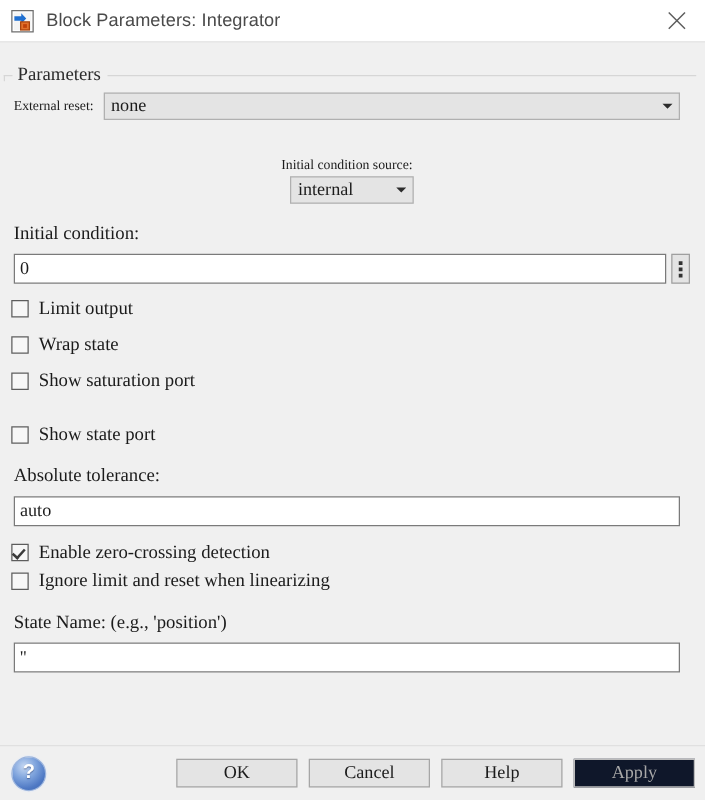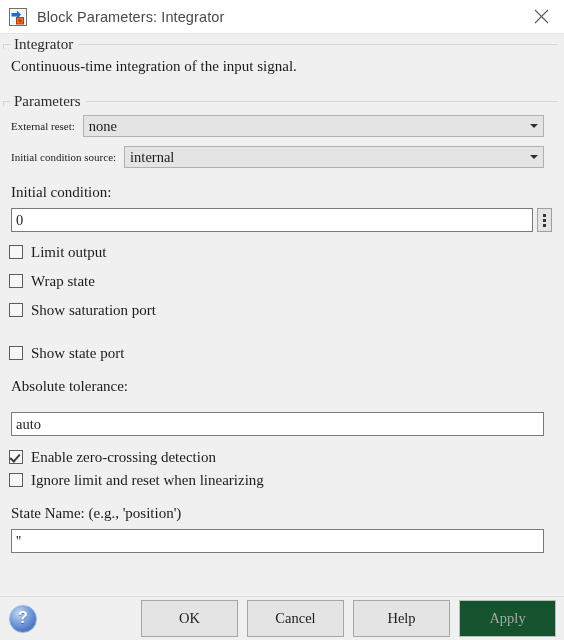--- a/index.html
+++ b/index.html
@@ -289,34 +289,34 @@
     text-shadow: 0 1px 1px rgba(20,40,90,.55);
   }
   .btn-group {
     margin-left: auto;
     display: flex;
     align-items: center;
     gap: 9px;
   }
   .btn {
     width: 97px;
-    height: 37px;
+    height: 23px;
     background: #e4e4e4;
     border: 1px solid #a6a6a6;
     box-sizing: border-box;
     display: flex;
     align-items: center;
     justify-content: center;
     font-family: "Liberation Serif", "DejaVu Serif", serif;
     font-size: 14.5px;
     color: #1b1b1b;
     cursor: default;
   }
   .btn.disabled {
-    background: #14532d;
+    background: #0f172a;
     border-color: #bcbcbc;
     color: #a8a8a8;
   }
 
   
   .watermark {
     position: absolute;
     left: 282px;
     top: 646px;
     font-family: "Liberation Sans", "DejaVu Sans", sans-serif;
@@ -347,43 +347,37 @@
     <div class="title-close">
       <svg width="15" height="15" viewBox="0 0 15 15">
         <line x1="1" y1="1" x2="14" y2="14" stroke="#5a5a5a" stroke-width="1.1"></line>
         <line x1="14" y1="1" x2="1" y2="14" stroke="#5a5a5a" stroke-width="1.1"></line>
       </svg>
     </div>
   </div>
 
   <div class="content">
 
-    <div class="groupbox" style="margin-top:2px;">
-      <div class="group-rule"></div>
-      <div class="group-edge-l"></div>
-      <div class="group-legend">Integrator</div>
-      <div class="desc">Continuous-time integration of the input signal.</div>
-    </div>
 
     <div class="groupbox" style="margin-top:18px;">
       <div class="group-rule"></div>
       <div class="group-edge-l"></div>
       <div class="group-legend">Parameters</div>
 
       <div class="row" style="margin-top:10px;">
         <div class="row-label">External reset:</div>
         <div class="combo">
           <div class="combo-value">none</div>
           <div class="combo-arrow">
               <span class="arrow-dn"></span>
             </div>
         </div>
       </div>
 
-      <div class="row" style="margin-top:9px;">
+      <div class="row" style="margin-top:27px;flex-direction:column;">
         <div class="row-label">Initial condition source:</div>
         <div class="combo">
           <div class="combo-value">internal</div>
           <div class="combo-arrow">
               <span class="arrow-dn"></span>
             </div>
         </div>
       </div>
 
       <div class="label-block" style="margin-top:15px;">Initial condition:</div>
@@ -409,21 +403,21 @@
           <div class="cbox"></div>
           <div class="cb-label">Show saturation port</div>
         </div>
         <div class="checkrow" style="margin-top:20px;">
           <div class="cbox"></div>
           <div class="cb-label">Show state port</div>
         </div>
       </div>
 
       <div class="label-block" style="margin-top:13px;">Absolute tolerance:</div>
-      <div class="field-row" style="margin-top:17px; padding-right:14px;text-align:right;">
+      <div class="field-row" style="margin-top:7px; padding-right:14px;text-align:right;">
         <div class="textfield">auto</div>
       </div>
 
       <div style="margin-top:9px;">
         <div class="checkrow" style="margin-top:6px;">
           <div class="cbox checked"></div>
           <div class="cb-label">Enable zero-crossing detection</div>
         </div>
         <div class="checkrow">
           <div class="cbox"></div>

